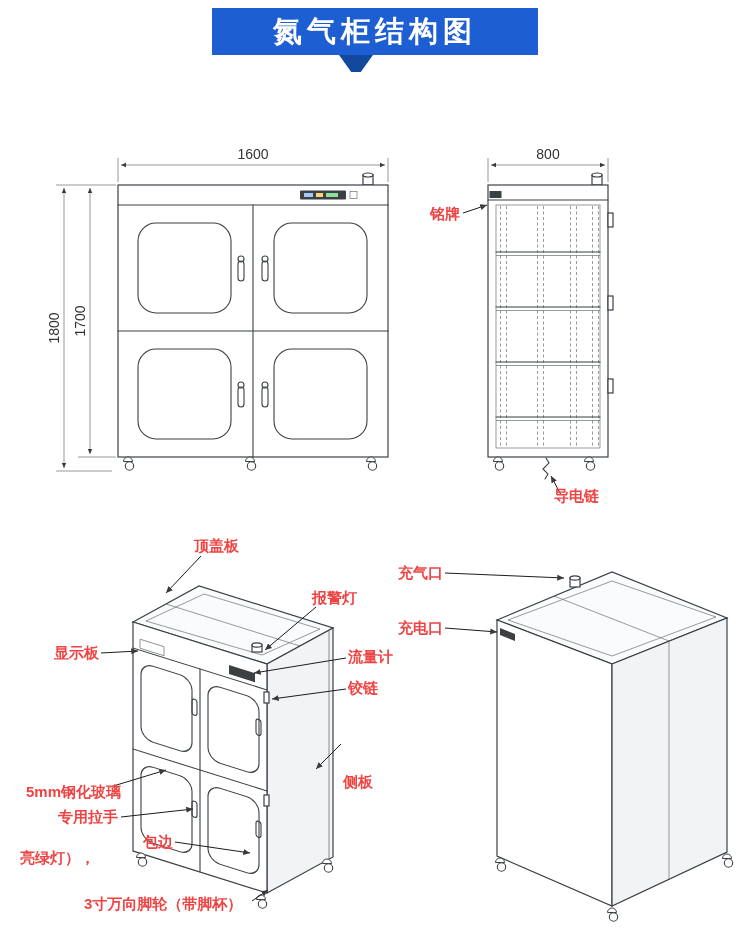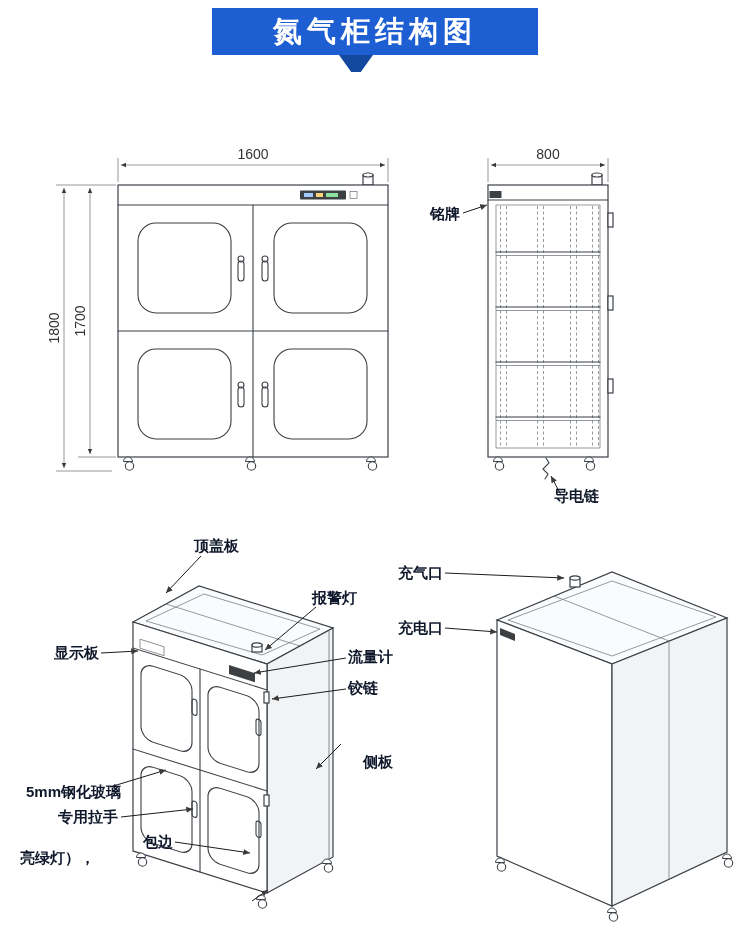--- a/index.html
+++ b/index.html
@@ -11,21 +11,21 @@
             background:#1d5ed2; color:#fff; display:flex; align-items:center; justify-content:center;
             font-size:29px; font-weight:bold; letter-spacing:5px; }
   .banner-tail { position:absolute; left:339px; top:55px; width:34px; height:17px;
             background:#12499e; clip-path:polygon(0 0,100% 0,64% 100%,36% 100%); }
 
   .watermark { position:absolute; left:556px; top:40px; font-size:96px; font-weight:bold;
             color:#e4ebf6; letter-spacing:2px; line-height:1; pointer-events:none; }
 
   .art { position:absolute; left:0; top:0; }
 
-  .lbl { position:absolute; font-size:15px; font-weight:600; color:#0f172a; white-space:nowrap; }
+  .lbl { position:absolute; font-size:15px; font-weight:600; color:#ef4444; white-space:nowrap; }
 
   
   .ln    { stroke:#3b4046; stroke-width:1.1; fill:none; stroke-linecap:round; }
   .fillw { fill:#ffffff; stroke:#3b4046; stroke-width:1.2; }
   .ftop  { fill:#fafbfc; }
   .fside { fill:#f1f3f5; }
   .thin  { stroke:#6a6f75; stroke-width:0.7; fill:none; }
   .rail  { stroke:#6a6f75; stroke-width:0.7; fill:none; stroke-dasharray:3 2.5; }
   .dim   { stroke:#7b7f84; stroke-width:0.8; fill:none; }
   .lead  { stroke:#1c1c1c; stroke-width:1; fill:none; }
@@ -247,22 +247,23 @@
   </svg>
 
   <div class="lbl" style="left:430px; top:205px;">铭牌</div>
   <div class="lbl" style="left:554px; top:487px;">导电链</div>
 
   <div class="lbl" style="left:194px; top:537px;">顶盖板</div>
   <div class="lbl" style="left:312px; top:589px;">报警灯</div>
   <div class="lbl" style="left:54px; top:644px;">显示板</div>
   <div class="lbl" style="left:348px; top:648px;">流量计</div>
   <div class="lbl" style="left:348px; top:679px;">铰链</div>
-  <div class="lbl" style="left:343px; top:753px;margin-left:20px;">侧板</div>
+  <div class="lbl" style="left:343px; top:773px;">侧板</div>
   <div class="lbl" style="left:26px; top:783px;">5mm钢化玻璃</div>
   <div class="lbl" style="left:58px; top:808px;">专用拉手</div>
   <div class="lbl" style="left:143px; top:833px;">包边</div>
   <div class="lbl" style="left:20px; top:849px;">亮绿灯），</div>
+  <div class="lbl" style="left:84px; top:895px;">3寸万向脚轮（带脚杯）</div>
 
   <div class="lbl" style="left:398px; top:564px;">充气口</div>
   <div class="lbl" style="left:398px; top:619px;text-align:center;">充电口</div>
 
 </div>
 
 </body></html>

